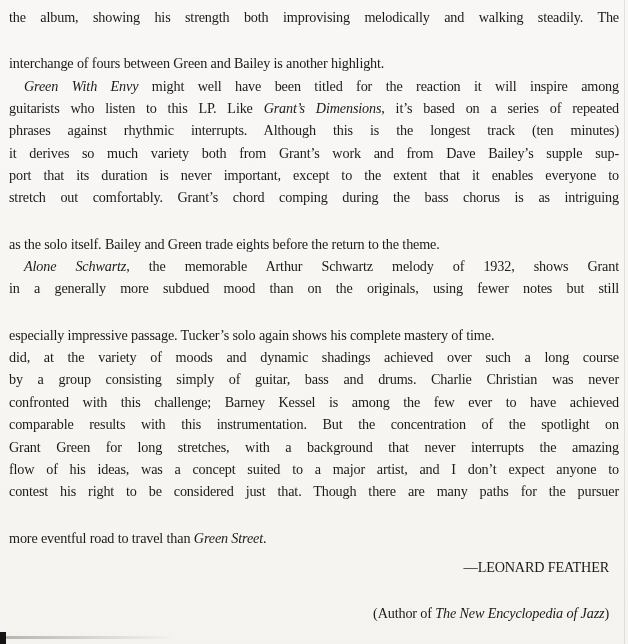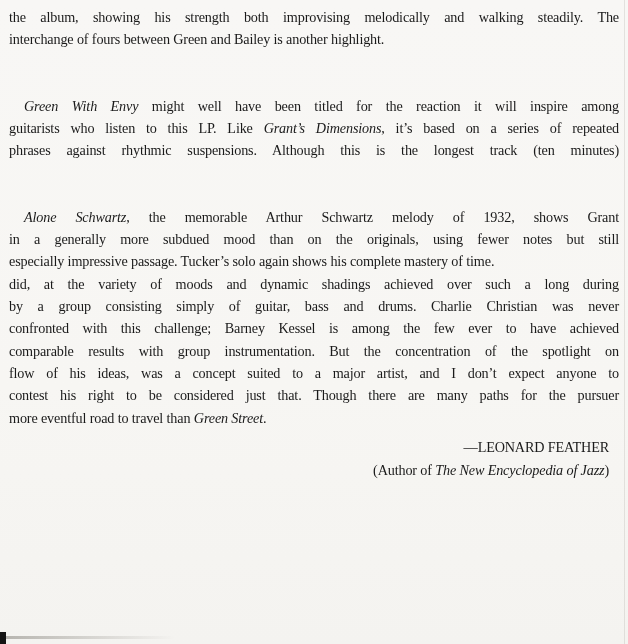--- a/index.html
+++ b/index.html
@@ -20,22 +20,22 @@
     font-size: 14.2px;
     line-height: 22.35px;
     letter-spacing: -0.15px;
     font-weight: 500;
   }
   .para { margin: 0; }
   .line {
     text-align: justify;
     text-align-last: justify;
   }
-  .line.lastline { text-align-last: left; }
-  .line.indent { text-indent: 15px; margin-top: 44px; }
+  .line.lastline { text-align-last: left; margin-top: 24px; }
+  .line.indent { text-indent: 15px; }
   .para.rightalign { margin-top: 7px; padding-right: 10px; }
   .para.rightalign .line,
   .para.rightalign .line.lastline {
     text-align-last: right;
   }
   .it { font-style: italic; }
   .edge-right {
     position: absolute; right: 3px; top: 0; bottom: 0; width: 1px;
     background: rgba(180,175,168,0.30);
   }
@@ -53,32 +53,37 @@
 
 <div class="page">
   <div class="notes">
       <div class="para">
         <div class="line"><span>the album, showing his strength both improvising melodically and walking steadily. The</span></div>
         <div class="line lastline"><span>interchange of fours between Green and Bailey is another highlight.</span></div>
       </div>
       <div class="para">
         <div class="line indent"><span class="it">Green With Envy</span><span> might well have been titled for the reaction it will inspire among</span></div>
         <div class="line"><span>guitarists who listen to this LP. Like </span><span class="it">Grant’s Dimensions</span><span>, it’s based on a series of repeated</span></div>
-        <div class="line"><span>phrases against rhythmic suspensions. Although this is the longest track (ten minutes)</span></div>
+        <div class="line"><span>phrases against rhythmic interrupts. Although this is the longest track (ten minutes)</span></div>
+        <div class="line"><span>it derives so much variety both from Grant’s work and from Dave Bailey’s supple sup-</span></div>
+        <div class="line"><span>port that its duration is never important, except to the extent that it enables everyone to</span></div>
+        <div class="line"><span>stretch out comfortably. Grant’s chord comping during the bass chorus is as intriguing</span></div>
+        <div class="line lastline"><span>as the solo itself. Bailey and Green trade eights before the return to the theme.</span></div>
       </div>
       <div class="para">
         <div class="line indent"><span class="it">Alone Schwartz</span><span>, the memorable Arthur Schwartz melody of 1932, shows Grant</span></div>
         <div class="line"><span>in a generally more subdued mood than on the originals, using fewer notes but still</span></div>
         <div class="line lastline"><span>especially impressive passage. Tucker’s solo again shows his complete mastery of time.</span></div>
       </div>
       <div class="para">
-        <div class="line"><span>did, at the variety of moods and dynamic shadings achieved over such a long during</span></div>
+        <div class="line"><span>did, at the variety of moods and dynamic shadings achieved over such a long course</span></div>
         <div class="line"><span>by a group consisting simply of guitar, bass and drums. Charlie Christian was never</span></div>
         <div class="line"><span>confronted with this challenge; Barney Kessel is among the few ever to have achieved</span></div>
-        <div class="line"><span>comparable results with group instrumentation. But the concentration of the spotlight on</span></div>
+        <div class="line"><span>comparable results with this instrumentation. But the concentration of the spotlight on</span></div>
+        <div class="line"><span>Grant Green for long stretches, with a background that never interrupts the amazing</span></div>
         <div class="line"><span>flow of his ideas, was a concept suited to a major artist, and I don’t expect anyone to</span></div>
         <div class="line"><span>contest his right to be considered just that. Though there are many paths for the pursuer</span></div>
         <div class="line lastline"><span>more eventful road to travel than </span><span class="it">Green Street</span><span>.</span></div>
       </div>
       <div class="para rightalign">
         <div class="line"><span>—LEONARD FEATHER</span></div>
         <div class="line lastline"><span>(Author of </span><span class="it">The New Encyclopedia of Jazz</span><span>)</span></div>
       </div>
     </div>
   <div class="edge-right"></div>

